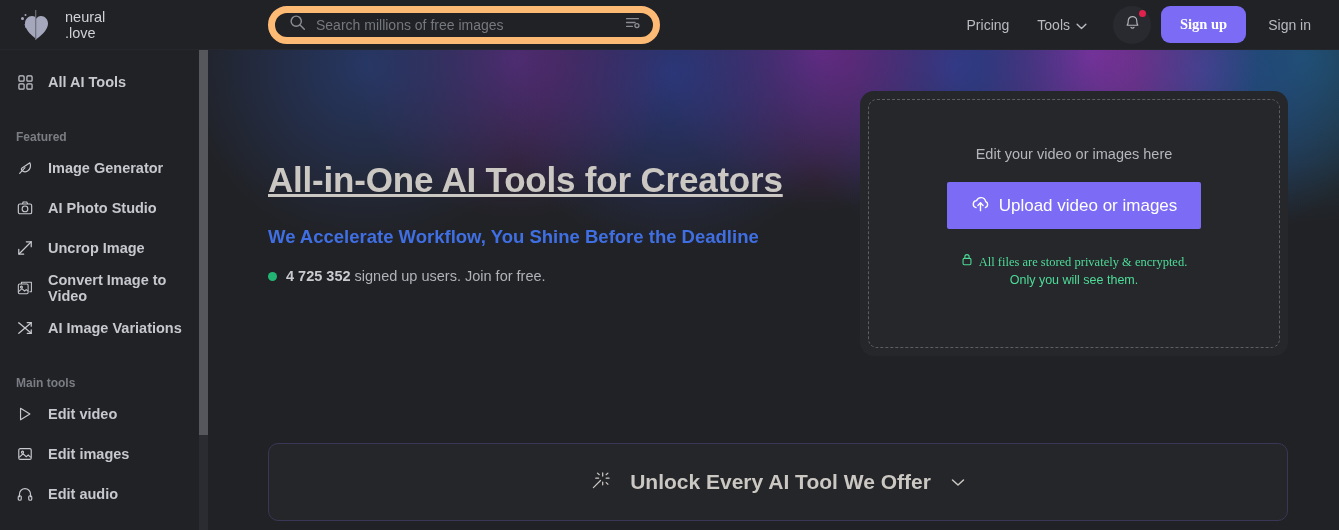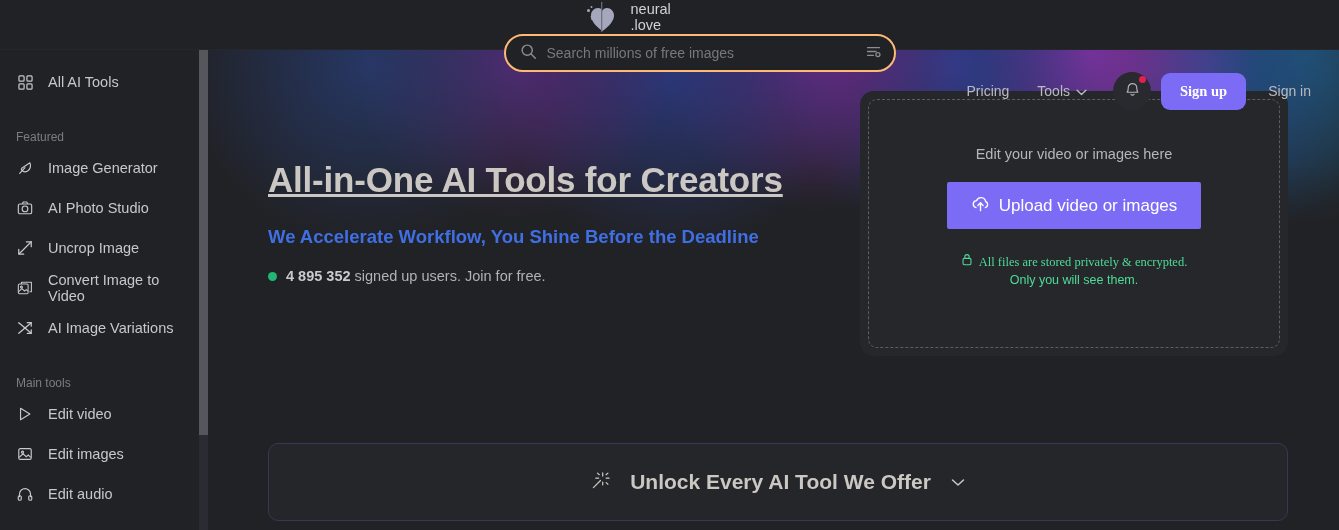--- a/index.html
+++ b/index.html
@@ -11,29 +11,28 @@
   }
   .app { position: relative; width: 1339px; height: 530px; }
 
   
   .topbar {
     position: absolute; top: 0; left: 0; width: 1339px; height: 50px;
     background: #212226;
     display: flex; align-items: center;
     border-bottom: 1px solid #26272c;
     z-index: 20;
-    flex-direction: column;
   }
   .logo-wrap { display: flex; align-items: center; width: 208px; padding-left: 16px; gap: 9px; }
   .logo-mark { width: 40px; height: 34px; position: relative; flex: none; }
   .logo-text { font-size: 14.5px; line-height: 16px; color: #cfd1d6; font-weight: 400; }
 
   .search-wrap { margin-left: 60px; }
   .searchbar {
-    width: 392px; height: 38px; border: 2px solid #fdba74; border-radius: 19px;
+    width: 392px; height: 38px; border: 7px solid #fdba74; border-radius: 19px;
     background: #212226; display: flex; align-items: center; padding: 0 12px 0 14px; gap: 10px;
   }
   .search-input {
     flex: 1; background: transparent; border: 0; outline: none;
     color: #9a9ca3; font-size: 14px; font-family: "Liberation Sans", sans-serif;
   }
   .search-input::placeholder { color: #76787f; }
 
   .nav-right {
     margin-left: auto; display: flex; align-items: center; gap: 0; padding-right: 18px;
@@ -55,21 +54,21 @@
     display: flex; align-items: center; cursor: pointer; border: 0;
     font-family: Liberation Serif, serif;
   }
   .signin-link { color: #b9bbc1; font-size: 14px; padding: 0 10px 0 22px; cursor: pointer; }
 
   
   .sidebar {
     position: absolute; top: 50px; left: 0; width: 208px; height: 480px;
     background: #212226; overflow: hidden; z-index: 15;
   }
-  .sb-inner { padding: 0; }
+  .sb-inner { padding: 0; font-weight: bold; }
   .sb-item {
     display: flex; align-items: center; gap: 14px;
     height: 40px; padding: 0 16px; color: #c6c8ce; font-size: 14.5px; cursor: pointer;
   }
   .sb-icon { width: 18px; height: 18px; flex: none; display: flex; align-items: center; justify-content: center; }
   .sb-section {
     color: #7b7d84; font-size: 12px; padding: 0 16px; height: 30px;
     display: flex; align-items: flex-end; margin-top: 12px; margin-bottom: 4px;
   }
   .sb-gap { height: 12px; }
@@ -340,21 +339,21 @@
 
     <div class="hero">
       <div class="hero-grad"></div>
       <div class="hero-grad2"></div>
 
       <div class="hero-left">
         <div class="h1">All-in-One AI Tools for Creators</div>
         <div class="h2">We Accelerate Workflow, You Shine Before the Deadline</div>
         <div class="usercount">
           <span class="green-dot"></span>
-          <span><span class="uc-num">4 895 352</span>
+          <span><span class="uc-num">4 725 352</span>
           <span>signed up users. Join for free.</span></span>
         </div>
       </div>
 
       <div class="dropzone-outer">
         <div class="dropzone">
           <div class="dz-title">Edit your video or images here</div>
           <button class="upload-btn">
             <span>
               <svg width="19" height="19" viewBox="0 0 20 20" fill="none" stroke="#ffffff" stroke-width="1.45">

